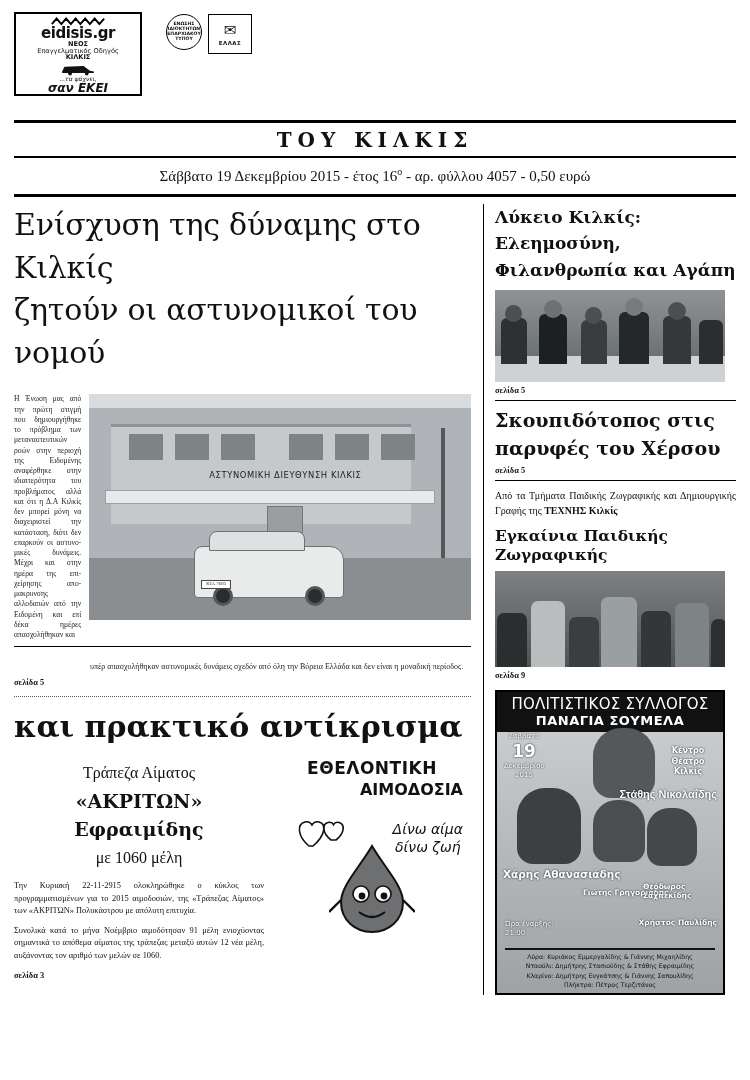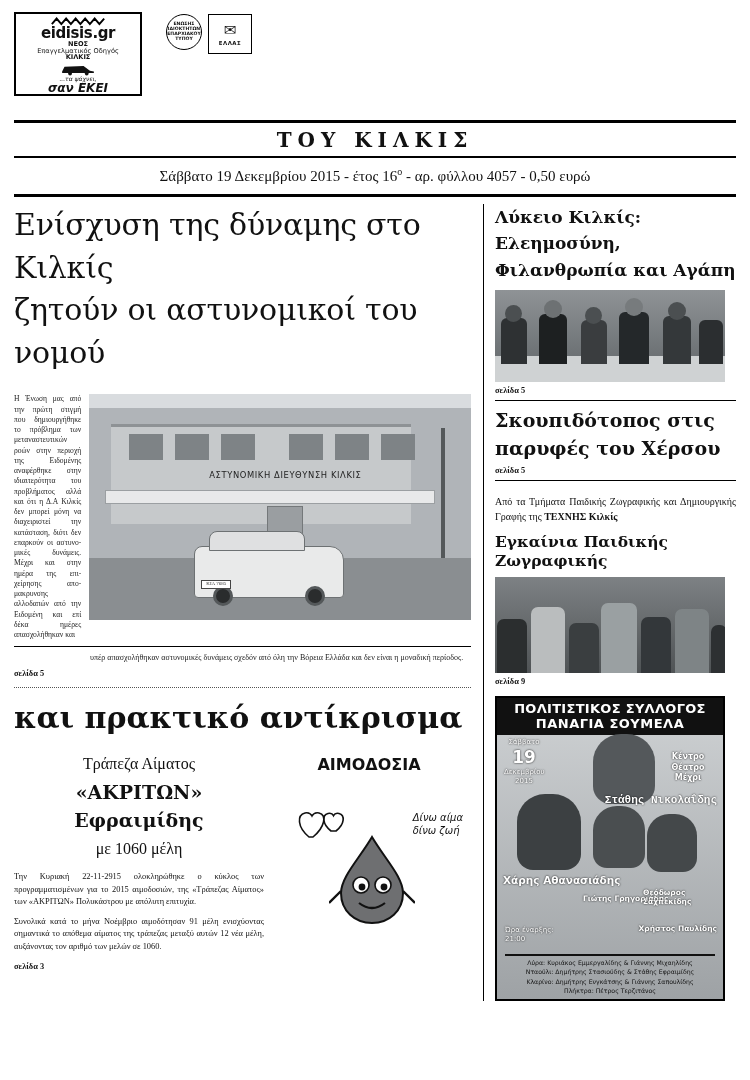--- a/index.html
+++ b/index.html
@@ -97,75 +97,75 @@
   .ph1 .sign { position:absolute; left:120px; top:76px; font-size:8.4px; font-family:"DejaVu Sans", sans-serif; color:#222; letter-spacing:0.6px; }
   .ph1 .ground { position:absolute; left:0; bottom:0; right:0; height:62px; background:#8a8e91; }
   .ph1 .car { position:absolute; left:105px; bottom:22px; width:150px; height:52px; background:#e9eaea; border-radius:8px 14px 4px 4px; border:1px solid #6d7173; }
   .ph1 .car .cab { position:absolute; left:14px; top:-16px; width:96px; height:20px; background:#dfe0e1; border:1px solid #6d7173; border-radius:8px 8px 0 0; }
   .ph1 .wheel { position:absolute; bottom:-9px; width:20px; height:20px; border-radius:50%; background:#2a2c2d; border:3px solid #54585a; }
   .ph1 .plate { position:absolute; left:6px; bottom:8px; width:30px; height:9px; background:#fff; border:1px solid #444; font-size:5px; text-align:center; color:#333; }
   .ph1 .pole { position:absolute; left:352px; top:34px; width:4px; height:150px; background:#54585a; }
   .ph1 .door { position:absolute; left:178px; top:112px; width:36px; height:46px; background:#9a9ea1; border:1px solid #74787a; }
 
   .cap-rule { border-top:1px solid #000; margin-top:6px; }
-  .lead-caption { font-size:8px; line-height:1.4; text-align:justify; margin-top:5px; color:#222; margin-left:76px; }
+  .lead-caption { font-size:8px; line-height:1.4; text-align:justify; margin-top:14px; color:#222; margin-left:76px; }
   .sel-link { font-size:8.4px; font-weight:bold; margin-top:5px; }
   .dotted { border-top:1px dotted #555; margin:9px 0 8px 0; }
 
   
   .head2 { font-family:"DejaVu Serif", serif; font-size:30px; line-height:1.48; margin:6px 0 4px 0; }
   .head2 .ln { display:block; }
   .sub-lines { text-align:center; margin-top:6px; }
   .sub-lines .l1 { font-size:16px; }
   .sub-lines .l2 { font-size:19px; font-weight:bold; font-family:"DejaVu Serif", serif; margin-top:2px; }
   .sub-lines .l3 { font-size:16px; margin-top:2px; }
 
   .story2 { display:flex; gap:10px; margin-top:6px; }
   .story2 .txtcol { width:250px; font-size:8.4px; line-height:1.5; text-align:justify; }
   .story2 .txtcol p { margin:0 0 7px 0; }
   .blood-ad { width:196px; height:185px; border:1px solid #fff; position:relative; background:#fff; }
   .blood-ad .t1 { font-family:"DejaVu Sans", sans-serif; font-weight:bold; font-size:17px; letter-spacing:0.5px; text-align:center; margin-top:2px; }
-  .blood-ad .t2 { font-family:"DejaVu Sans", sans-serif; font-weight:bold; font-size:16px; text-align:center; margin-top:8px; padding-right:6px; }
+  .blood-ad .t2 { font-family:"DejaVu Sans", sans-serif; font-weight:bold; font-size:16px; text-align:right; margin-top:2px; padding-right:6px; }
   .blood-ad .hearts { position:absolute; left:20px; top:54px; }
-  .blood-ad .slogan { position:absolute; right:6px; top:64px; font-family:"DejaVu Sans", sans-serif; font-size:10px; font-style:italic; line-height:1.3; }
+  .blood-ad .slogan { position:absolute; right:6px; top:64px; font-family:"DejaVu Sans", sans-serif; font-size:14px; font-style:italic; text-align:center; line-height:1.3; }
   .droplet { position:absolute; left:54px; top:86px; width:86px; height:92px; }
 
   
   .r-head { font-family:"DejaVu Serif", serif; font-size:17px; line-height:1.55; margin:0; }
   .r-head .ln { display:block; }
   .r-photo { width:230px; margin-top:7px; }
   .ph2 { height:92px; background:linear-gradient(#8f9396,#5f6467); position:relative; overflow:hidden; }
   .ph2 .tbl { position:absolute; left:0; bottom:0; width:100%; height:26px; background:#cfd2d3; }
   .ph2 .pers { position:absolute; bottom:18px; border-radius:6px 6px 0 0; background:#2e3133; }
   .ph2 .head { position:absolute; border-radius:50%; background:#4b4f51; }
   .r-sel { font-size:8.4px; font-weight:bold; margin-top:4px; }
   .r-rule { border-top:1px solid #000; margin:5px 0 6px 0; }
   .r-head2 { font-family:"DejaVu Serif", serif; font-weight:bold; font-size:19px; line-height:1.45; margin:0; }
-  .r-blurb { font-size:10px; line-height:1.5; margin-top:13px; text-align:justify; }
+  .r-blurb { font-size:10px; line-height:1.5; margin-top:7px; text-align:justify; }
   .r-blurb b { font-weight:bold; }
   .r-head3 { font-family:"DejaVu Serif", serif; font-size:15.5px; margin:8px 0 0 0; }
   .ph3 { height:96px; background:linear-gradient(#7d8184,#4f5355); position:relative; overflow:hidden; margin-top:7px; }
   .ph3 .p { position:absolute; bottom:0; border-radius:7px 7px 0 0; }
 
   
   .poster { width:230px; height:305px; border:2px solid #000; margin-top:10px; position:relative;
      background:linear-gradient(#cfd2d4,#9ea2a5); overflow:hidden; }
   .poster .banner { background:#111; color:#fff; text-align:center; padding:3px 0 4px 0; }
-  .poster .banner .b1 { font-family:"DejaVu Sans", sans-serif; font-weight:bold; font-size:13px; letter-spacing:0.3px; }
+  .poster .banner .b1 { font-family:"DejaVu Sans", sans-serif; font-weight:normal; font-size:15px; letter-spacing:0.3px; }
   .poster .banner .b2 { font-family:"DejaVu Sans", sans-serif; font-weight:bold; font-size:13px; letter-spacing:0.5px; }
   .poster .datebox { position:absolute; left:7px; top:40px; width:40px; text-align:center;
      font-family:"DejaVu Sans", sans-serif; font-size:7px; color:#fff; text-shadow:0 0 2px #000; line-height:1.25; }
   .poster .datebox .d { font-size:17px; font-weight:bold; }
   .poster .venue { position:absolute; right:8px; top:54px; width:54px; text-align:center;
      font-family:"DejaVu Sans", sans-serif; font-size:8px; color:#fff; text-shadow:0 0 2px #000; line-height:1.3; font-weight:bold; }
   .poster .faceA { position:absolute; left:96px; top:36px; width:62px; height:70px; background:#54585b; border-radius:28px 28px 18px 18px; }
   .poster .faceB { position:absolute; left:20px; top:96px; width:64px; height:76px; background:#3c4042; border-radius:28px 28px 16px 16px; }
   .poster .faceC { position:absolute; left:96px; top:108px; width:52px; height:62px; background:#4a4e50; border-radius:24px 24px 14px 14px; }
   .poster .faceD { position:absolute; left:150px; top:116px; width:50px; height:58px; background:#44484a; border-radius:22px 22px 14px 14px; }
-  .poster .n1 { position:absolute; right:6px; top:96px; text-align:right; font-family:Liberation Mono, monospace;
+  .poster .n1 { position:absolute; right:6px; top:96px; text-align:right; font-family:Liberation Sans, sans-serif;
      font-weight:bold; font-size:11px; color:#fff; text-shadow:0 0 2px #000; line-height:1.2; }
   .poster .n2 { position:absolute; left:6px; top:176px; font-family:"DejaVu Sans", sans-serif;
      font-weight:bold; font-size:10.5px; color:#fff; text-shadow:0 0 2px #000; line-height:1.2; }
   .poster .n3 { position:absolute; left:86px; top:196px; font-family:"DejaVu Sans", sans-serif;
      font-weight:bold; font-size:7.5px; color:#fff; text-shadow:0 0 2px #000; line-height:1.2; }
   .poster .n4 { position:absolute; left:146px; top:190px; font-family:"DejaVu Sans", sans-serif;
      font-weight:bold; font-size:7.5px; color:#fff; text-shadow:0 0 2px #000; line-height:1.2; }
   .poster .n5 { position:absolute; right:6px; top:226px; font-family:"DejaVu Sans", sans-serif;
      font-weight:bold; font-size:7.5px; color:#fff; text-shadow:0 0 2px #000; line-height:1.2; }
   .poster .time { position:absolute; left:8px; top:228px; font-family:"DejaVu Sans", sans-serif;
@@ -267,20 +267,21 @@
             <div class="l1">Τράπεζα Αίματος</div>
             <div class="l2">«ΑΚΡΙΤΩΝ» Εφραιμίδης</div>
             <div class="l3">με 1060 μέλη</div>
           </div>
           <p style="margin-top:10px;">Την Κυριακή 22-11-2915 ολοκληρώθηκε ο κύκλος των προγραμματισμένων για το 2015 αιμοδοσιών, της «Τρά­πεζας Αίματος» των «ΑΚΡΙΤΩΝ» Πολυκάστρου με από­λυτη επιτυχία.</p>
           <p>Συνολικά κατά το μήνα Νοέμβριο αιμοδότησαν 91 μέλη ενισχύοντας σημαντικά το απόθεμα αίματος της τρά­πεζας μεταξύ αυτών 12 νέα μέλη, αυξάνοντας τον αριθμό των μελών σε 1060.</p>
           <div class="sel-link">σελίδα 3</div>
         </div>
 
         <div class="blood-ad">
+          <div class="t1">ΕΘΕΛΟΝΤΙΚΗ</div>
           <div class="t2">ΑΙΜΟΔΟΣΙΑ</div>
           <svg class="hearts" width="56" height="40" viewBox="0 0 56 40">
             <path d="M14 36 C2 26 2 14 10 12 C15 11 17 15 17 15 C17 15 19 11 24 12 C32 14 30 26 18 36 Z" fill="none" stroke="#111" stroke-width="1.6"></path>
             <path d="M36 30 C27 23 27 14 33 12.5 C37 11.6 38.5 14.6 38.5 14.6 C38.5 14.6 40 11.6 44 12.5 C50 14 50 23 41 30 Z" fill="none" stroke="#111" stroke-width="1.6"></path>
           </svg>
           <div class="slogan">
             <div>Δίνω αίμα</div>
             <div>δίνω ζωή</div>
           </div>
           <svg class="droplet" viewBox="0 0 86 92">
@@ -351,21 +352,21 @@
         </div>
         <div class="datebox">
           <div>Σάββατο</div>
           <div class="d">19</div>
           <div>Δεκεμβρίου</div>
           <div>2015</div>
         </div>
         <div class="venue">
           <div>Κέντρο</div>
           <div>Θέατρο</div>
-          <div>Μέχρι</div>
+          <div>Κιλκίς</div>
         </div>
         <div class="faceA"></div>
         <div class="faceB"></div>
         <div class="faceC"></div>
         <div class="faceD"></div>
         <div class="n1">Στάθης Νικολαΐδης</div>
         <div class="n2">Χάρης Αθανασιάδης</div>
         <div class="n3">Γιώτης Γρηγοριάδης</div>
         <div class="n4">Θεόδωρος Σαχπεκίδης</div>
         <div class="n5">Χρήστος Παυλίδης</div>

